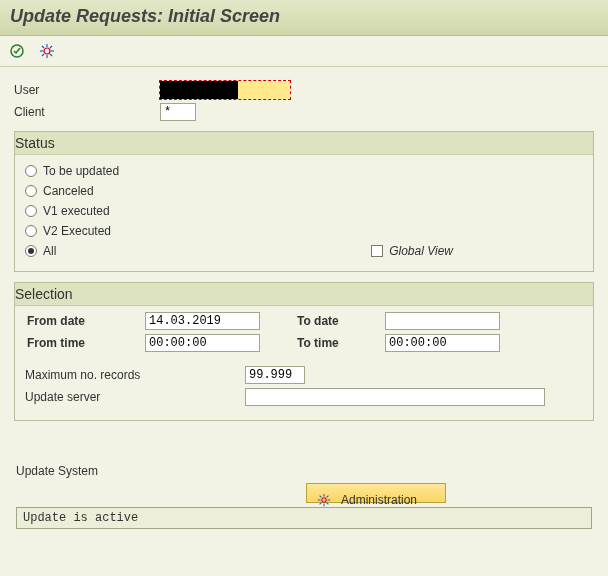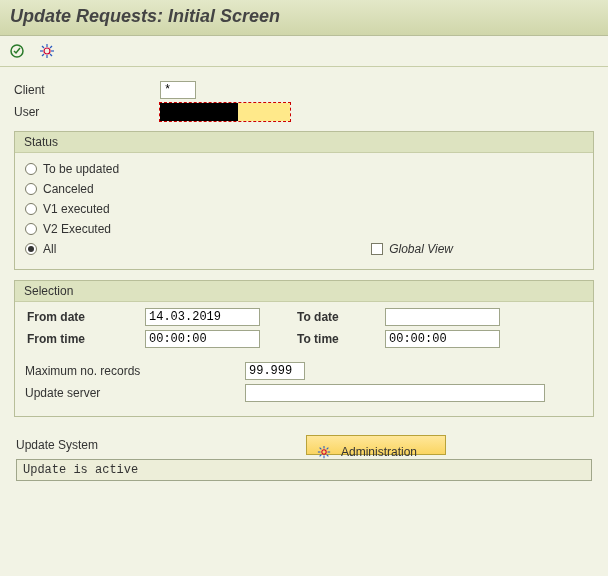--- a/index.html
+++ b/index.html
@@ -65,22 +65,22 @@
     outline: 1px dashed #c00;
     background: linear-gradient(to right, #000 0 60%, #FFE98A 60% 100%);
   }
   .group {
     border: 1px solid #B8BE99;
     margin: 10px 4px 0;
     background: #F2F3E5;
   }
   .group-title {
     background: #DDE3C0;
-    padding: 3px 9px;
-    font-size: 12px;
+    padding: 3px 0;
+    font-size: 14px;
     border-bottom: 1px solid #C8CEA8;
   }
   .group-body { padding: 6px 10px 10px; }
   .radio-row {
     display: flex;
     align-items: center;
     padding: 3px 0;
     cursor: pointer;
   }
   .radio {
@@ -140,20 +140,21 @@
   .admin-btn {
     display: inline-flex;
     align-items: center;
     gap: 10px;
     background: linear-gradient(#FFE79A, #FAD562);
     border: 1px solid #B8A23A;
     padding: 16px 28px 2px 10px;
     cursor: pointer;
     height: 20px;
     margin-left: 170px;
+    margin-top: 44px;
   }
   .status-bar {
     margin: 2px 6px 0;
     border: 1px solid #A0A68A;
     background: #EDEED9;
     padding: 3px 6px;
     font-family: 'Courier New', monospace;
     font-size: 12px;
   }
 </style>
@@ -184,26 +185,26 @@
         <line x1="3" y1="13" x2="5" y2="11"></line>
           <line x1="11" y1="5" x2="13" y2="3"></line>
       </g>
     </svg>
   </span>
 </div>
 
 <div class="content">
 
   <div class="row">
+    <span class="lbl">User</span>
+    <input class="inp-user" value="" style="">
+  </div>
+  <div class="row">
     <span class="lbl">Client</span>
     <input class="inp inp-short" value="*" style="">
-  </div>
-  <div class="row">
-    <span class="lbl">User</span>
-    <input class="inp-user" value="" style="">
   </div>
 
   <div class="group">
     <div class="group-title">Status</div>
     <div class="group-body">
       <div class="radio-row">
         <span class="radio"></span>
         <span>To be updated</span>
       </div>
       <div class="radio-row">

